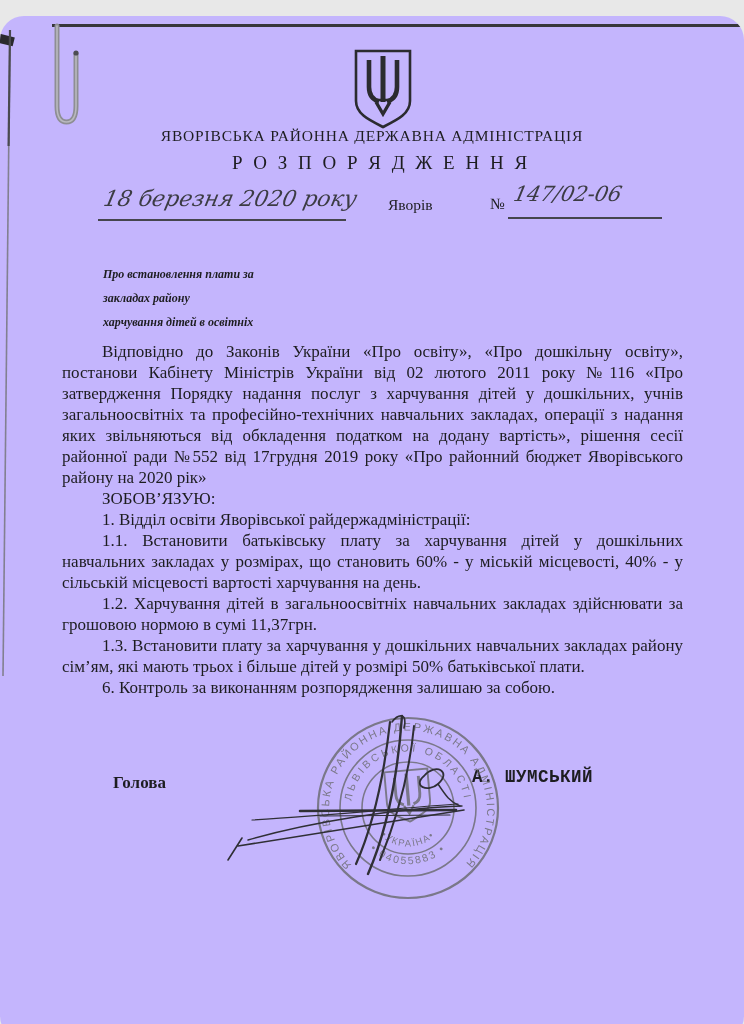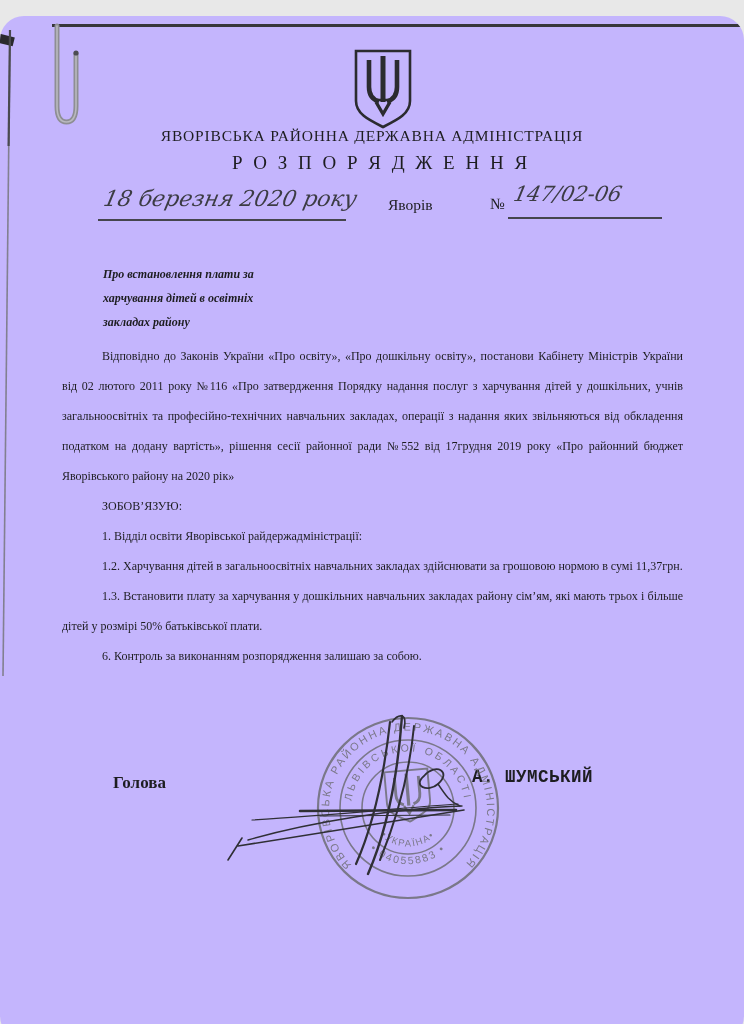--- a/index.html
+++ b/index.html
@@ -18,21 +18,21 @@
   
   .hand{font-family:"DejaVu Serif", serif;font-style:italic;color:#3c3c44;transform:skewX(-12deg);white-space:nowrap;}
   .hand-date{left:104px;top:170px;font-size:22px;}
   .hand-num{left:514px;top:166px;font-size:21px;}
   .u-line{height:2px;background:#45454d;}
   .place{left:388px;top:180px;font-size:15.5px;}
   .num-label{left:490px;top:179px;font-size:15.5px;}
   
   .subject{left:103px;top:246px;width:270px;font-weight:bold;font-style:italic;font-size:12px;line-height:24px;}
   
-  .bodytext{left:62px;top:325px;width:621px;font-size:12px;line-height:30px;text-align:justify;}
+  .bodytext{left:62px;top:325px;width:621px;font-size:17px;line-height:21px;text-align:justify;}
   .bodytext p{margin:0;text-indent:40px;}
   .resolve{font-weight:normal;}
   
   .sig-title{left:113px;top:757px;font-weight:bold;font-size:17px;}
   .sig-name{left:472px;top:751px;font-weight:bold;font-size:17.5px;letter-spacing:0.5px;white-space:nowrap;font-family:Liberation Mono, monospace;}
   .stamp-wrap{left:304px;top:688px;width:208px;height:208px;}
   .overlay{left:0;top:0;width:744px;height:1024px;pointer-events:none;}
   svg{display:block;}
 </style>
 </head>
@@ -67,28 +67,29 @@
 
   <div class="abs hand hand-date">18 березня 2020 року</div>
   <div class="abs u-line" style="left:98px;top:203px;width:248px;"></div>
   <div class="abs place">Яворів</div>
   <div class="abs num-label">№</div>
   <div class="abs hand hand-num">147/02-06</div>
   <div class="abs u-line" style="left:508px;top:201px;width:154px;"></div>
 
   <div class="abs subject">
     <div>Про встановлення плати за</div>
+    <div>закладах району</div>
     <div>харчування дітей в освітніх</div>
-    <div>закладах району</div>
   </div>
 
   <div class="abs bodytext">
     <p>Відповідно до Законів України «Про освіту», «Про дошкільну освіту», постанови Кабінету Міністрів України від 02 лютого 2011 року №116 «Про затвердження Порядку надання послуг з харчування дітей у дошкільних, учнів загальноосвітніх та професійно-технічних навчальних закладах, операції з надання яких звільняються від обкладення податком на додану вартість», рішення сесії районної ради №552 від 17грудня 2019 року «Про районний бюджет Яворівського району на 2020 рік»</p>
     <p class="resolve">ЗОБОВ’ЯЗУЮ:</p>
     <p>1. Відділ освіти Яворівської райдержадміністрації:</p>
+    <p>1.1. Встановити батьківську плату за харчування дітей у дошкільних навчальних закладах у розмірах, що становить 60% - у міській місцевості, 40% - у сільській місцевості вартості харчування на день.</p>
     <p>1.2. Харчування дітей в загальноосвітніх навчальних закладах здійснювати за грошовою нормою в сумі 11,37грн.</p>
     <p>1.3. Встановити плату за харчування у дошкільних навчальних закладах району сім’ям, які мають трьох і більше дітей у розмірі 50% батьківської плати.</p>
     <p>6. Контроль за виконанням розпорядження залишаю за собою.</p>
   </div>
 
   <div class="abs sig-title">Голова</div>
   <div class="abs sig-name">А. ШУМСЬКИЙ</div>
 
   <svg class="abs stamp-wrap" viewBox="0 0 208 208" style="opacity:0.82;">
     <g stroke="#6b6b70" fill="none">

